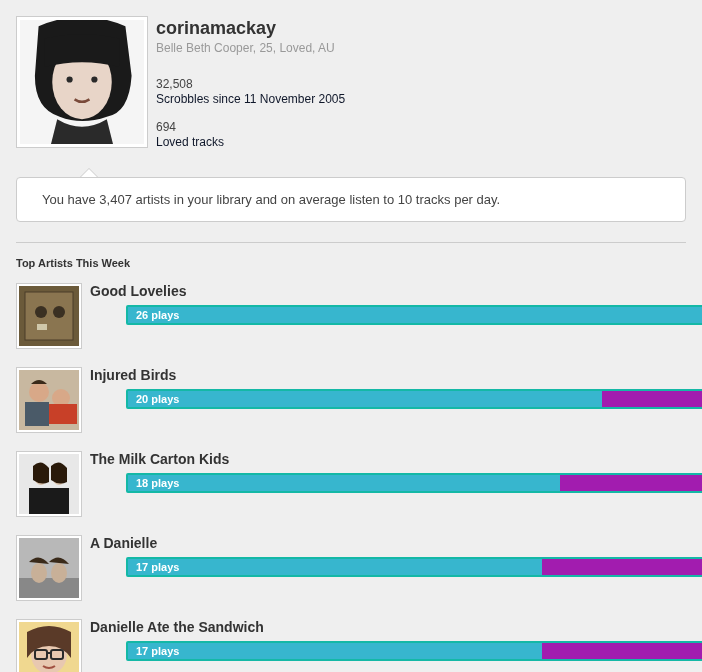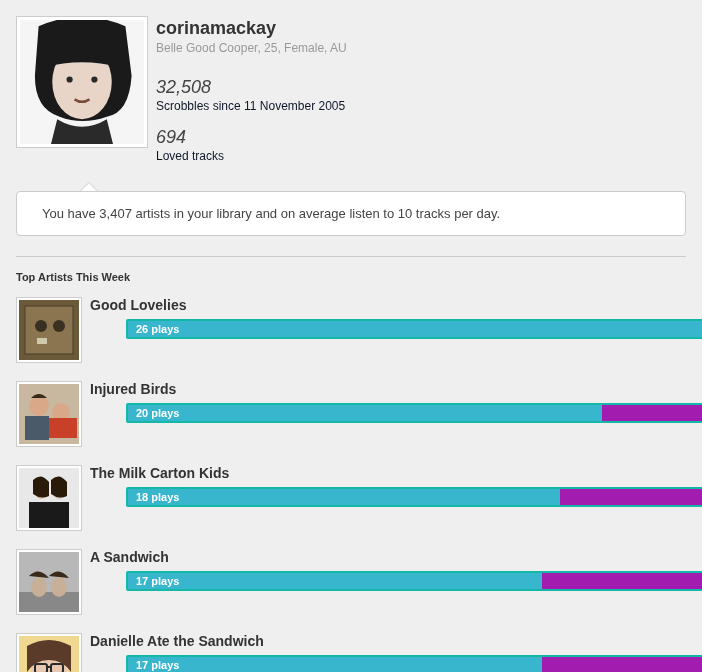--- a/index.html
+++ b/index.html
@@ -20,21 +20,21 @@
     height: 132px;
     background: #fff;
     border: 1px solid #ccc;
     padding: 3px;
     flex-shrink: 0;
   }
   .avatar-box svg { width: 100%; height: 100%; display: block; }
   .profile-info { padding-top: 2px; }
   .username { font-size: 18px; font-weight: bold; color: #333; margin-bottom: 2px; }
   .subline { font-size: 12px; color: #999; margin-bottom: 22px; }
-  .stat-num { font-size: 18px; color: #444; margin-bottom: 1px; font-style: italic; }
+  .stat-num { font-size: 12px; color: #444; margin-bottom: 1px; }
   .stat-label { font-size: 12px; color: #0f172a; margin-bottom: 14px; }
   .callout-wrap { position: relative; margin-bottom: 20px; }
   .callout-arrow {
     position: absolute;
     top: -9px; left: 64px;
     width: 0; height: 0;
     border-left: 9px solid transparent;
     border-right: 9px solid transparent;
     border-bottom: 9px solid #ccc;
   }
@@ -90,21 +90,21 @@
       <ellipse cx="50" cy="50" rx="24" ry="30" fill="#e8d5c8"></ellipse>
       <path d="M20 15 Q50 8 80 15 L80 38 Q50 30 20 38 Z" fill="#1a1a1a"></path>
       <circle cx="40" cy="48" r="2.5" fill="#2a2a2a"></circle>
       <circle cx="60" cy="48" r="2.5" fill="#2a2a2a"></circle>
       <path d="M44 64 Q50 68 56 64" stroke="#7a4a3a" stroke-width="2" fill="none"></path>
       <path d="M30 80 Q50 92 70 80 L75 100 L25 100 Z" fill="#2a2a2a"></path>
     </svg>
   </div>
   <div class="profile-info">
     <div class="username">corinamackay</div>
-    <div class="subline">Belle Good Cooper, 25, Female, AU</div>
+    <div class="subline">Belle Beth Cooper, 25, Loved, AU</div>
     <div class="stat-num">32,508</div>
     <div class="stat-label">Scrobbles since 11 November 2005</div>
     <div class="stat-num">694</div>
     <div class="stat-label">Loved tracks</div>
   </div>
 </div>
 
 <div class="callout-wrap">
   <div class="callout-arrow"></div>
   <div class="callout">You have 3,407 artists in your library and on average listen to 10 tracks per day.</div>
@@ -173,21 +173,21 @@
         <svg viewBox="0 0 60 60">
           <rect width="60" height="60" fill="#b8b8b8"></rect>
           <path d="M0 40 L60 40 L60 60 L0 60 Z" fill="#888"></path>
           <ellipse cx="20" cy="35" rx="8" ry="10" fill="#c8b098"></ellipse>
           <ellipse cx="40" cy="35" rx="8" ry="10" fill="#c8b098"></ellipse>
           <path d="M10 24 Q20 14 30 26" fill="#3a2a1a"></path>
           <path d="M30 24 Q40 14 50 26" fill="#3a2a1a"></path>
         </svg>
       </div>
       <div class="artist-right">
-        <div class="artist-name">A Sandwich</div>
+        <div class="artist-name">A Danielle</div>
         <div class="bar-track">
           <div class="bar-fill" style="width:70%">17 plays</div>
         </div>
       </div>
     </div>
     <div class="artist-row">
       <div class="artist-thumb">
         <svg viewBox="0 0 60 60">
           <rect width="60" height="60" fill="#f0d890"></rect>
           <ellipse cx="30" cy="32" rx="18" ry="20" fill="#e8c8b0"></ellipse>

